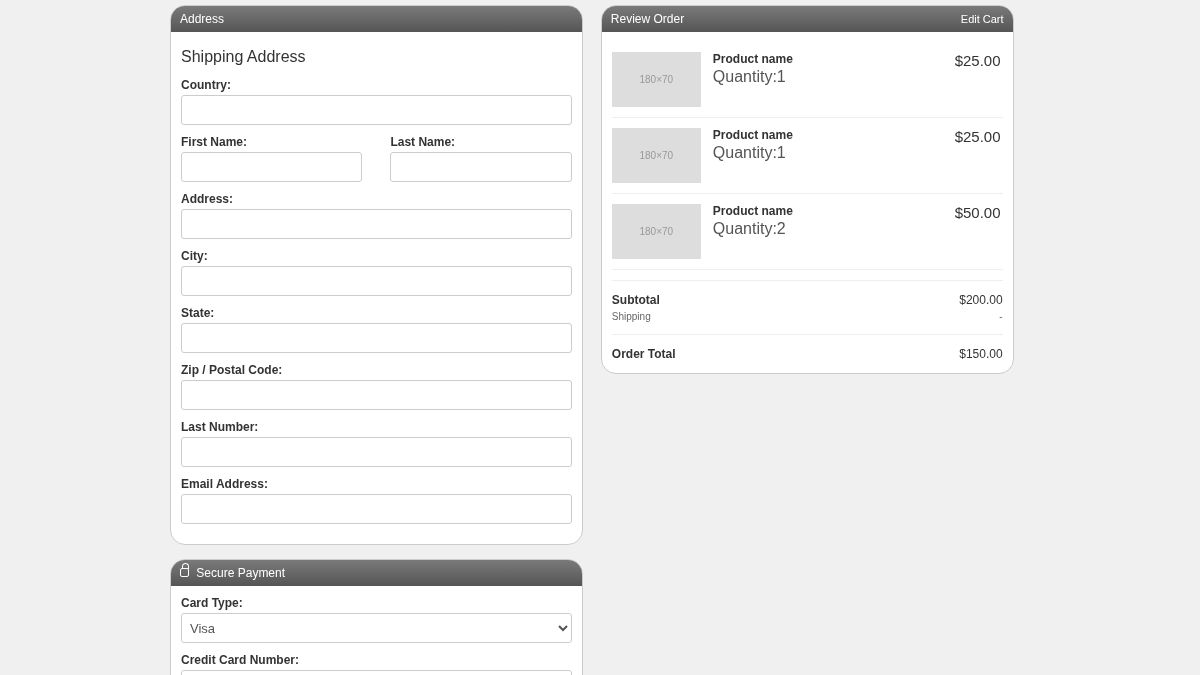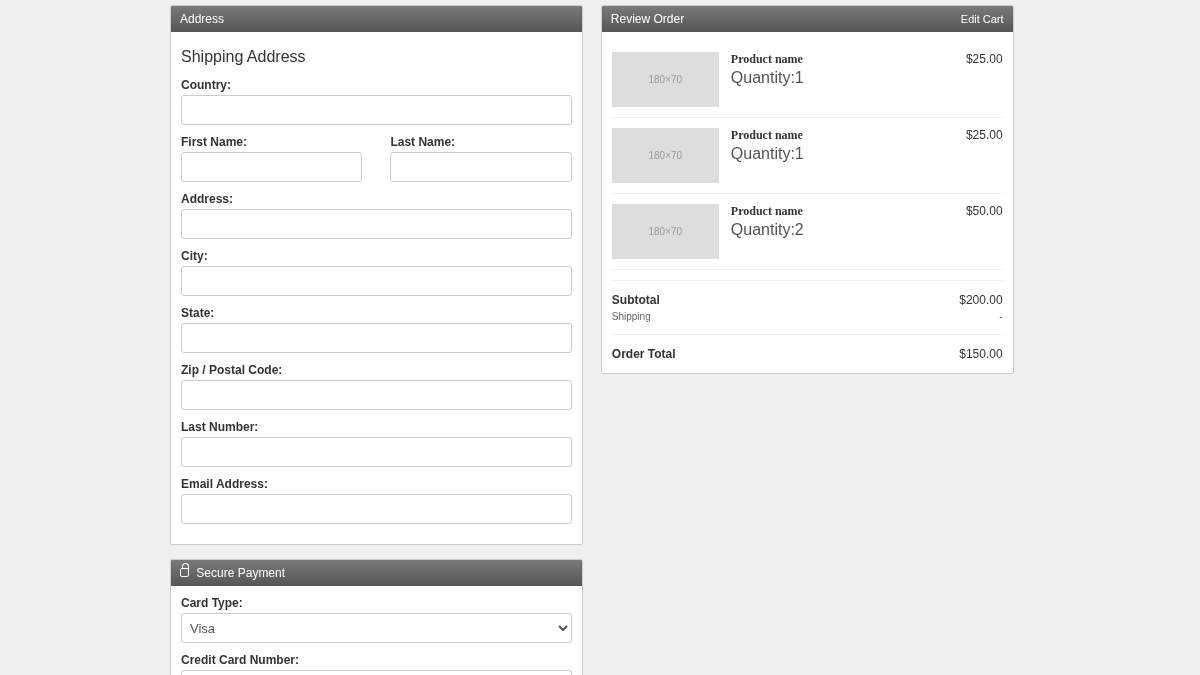--- a/index.html
+++ b/index.html
@@ -14,21 +14,21 @@
   width: 860px;
   margin: 0 auto;
   display: flex;
   gap: 18px;
   align-items: flex-start;
 }
 .left-col { flex: 0 0 48%; display:flex; flex-direction:column; gap:14px; }
 .right-col { flex: 0 0 48%; }
 .panel {
   border: 1px solid #ccc;
-  border-radius: 2px;
+  border-radius: 15px;
   background: #fff;
   overflow: hidden;
 }
 .panel-heading {
   background: linear-gradient(to bottom, #7a7a7a, #555);
   color: #fff;
   padding: 6px 9px;
   font-size: 12px;
   display:flex;
   justify-content:space-between;
@@ -42,27 +42,27 @@
 .form-control {
   width:100%; height:30px; padding:4px 8px; font-size:13px;
   border:1px solid #ccc; border-radius:3px; background:#fff;
 }
 select.form-control { padding:4px 4px; color:#555; }
 .row { display:flex; gap:28px; }
 .row .form-group { flex:1; }
 .order-item { display:flex; gap:12px; padding:10px 0; border-bottom:1px solid #eee; align-items:flex-start; }
 .order-item:last-child { border-bottom:none; }
 .thumb {
-  width:107px; height:55px; background:#ddd; color:#999;
+  width:89px; height:55px; background:#ddd; color:#999;
   display:flex; align-items:center; justify-content:center; font-size:10px;
 }
 .item-info { flex:1; }
-.item-name { font-size:12px; font-weight:bold; margin-bottom:2px;font-family:Liberation Serif, serif; }
+.item-name { font-size:12px; font-weight:bold; margin-bottom:2px; }
 .item-qty { font-size:16px; color:#555; }
-.item-price { font-size:12px; color:#333; min-width:50px; text-align:right; }
+.item-price { font-size:15px; color:#333; min-width:50px; text-align:center; }
 .totals-row { display:flex; justify-content:space-between; font-size:12px; padding:2px 0; }
 .totals-sep { border-top:1px solid #eee; margin:10px 0; }
 .small { font-size:10px; color:#666; }
 .bold { font-weight:bold; }
 .lock-icon {
   display:inline-block; width:9px; height:9px;
   border:1.5px solid #fff; border-radius:2px; position:relative; margin-right:4px; vertical-align:middle; top:-1px;
 }
 .lock-icon::before {
   content:""; position:absolute; top:-6px; left:1px; width:5px; height:5px;

